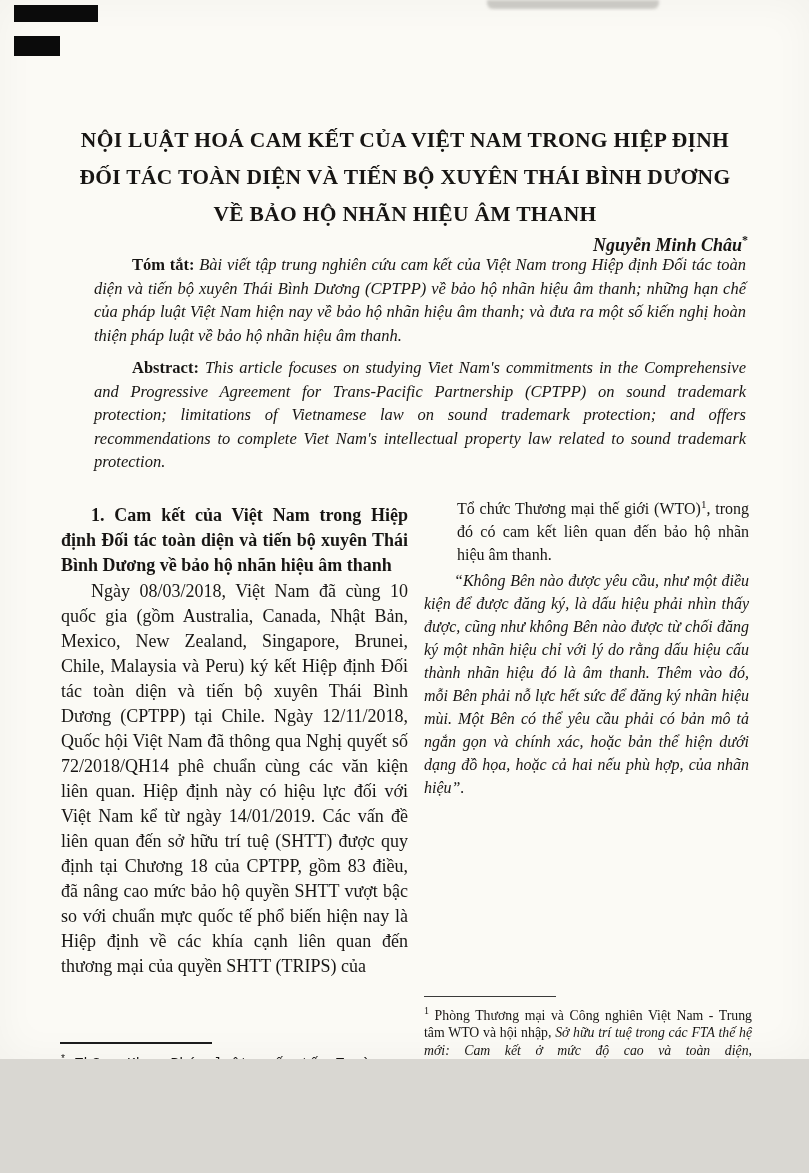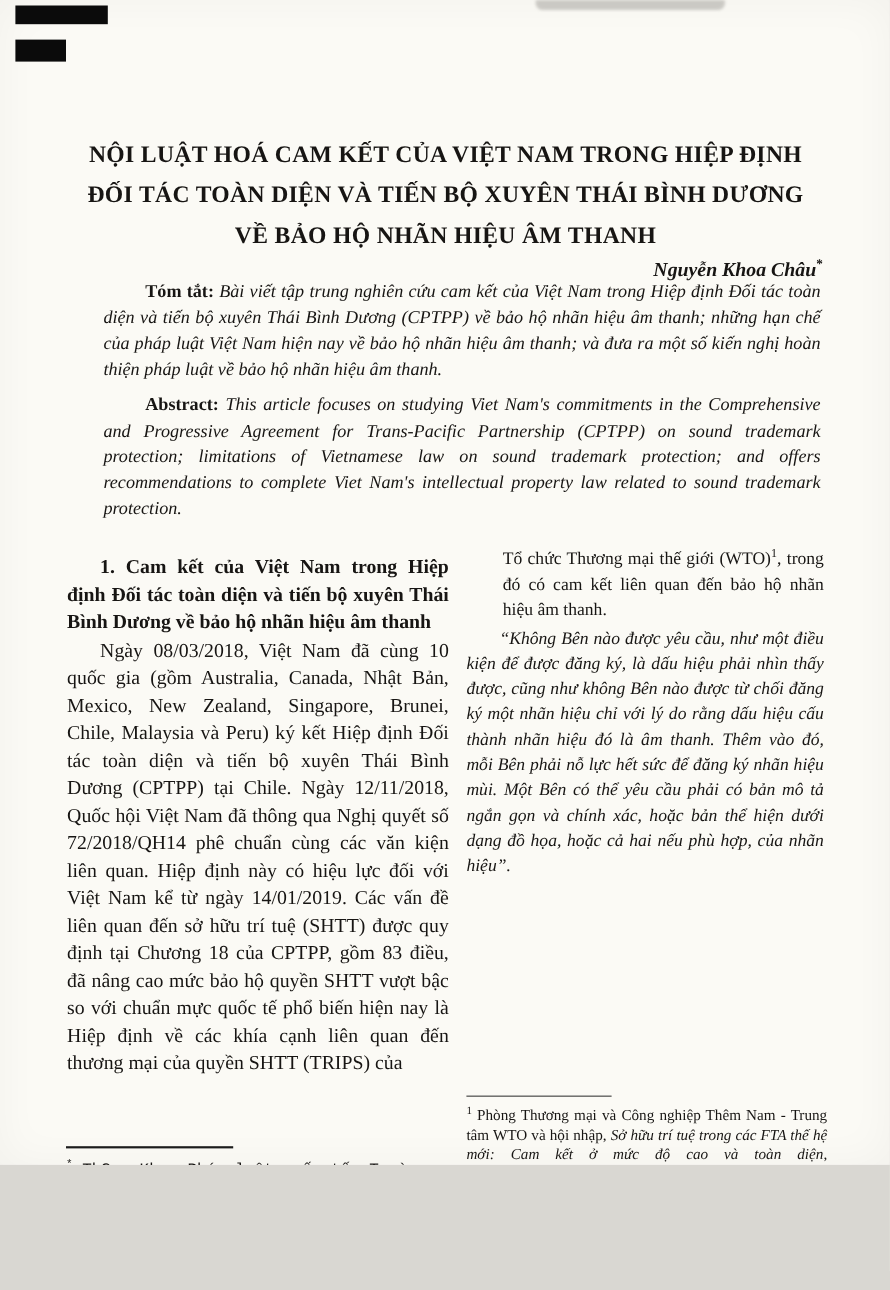--- a/index.html
+++ b/index.html
@@ -77,38 +77,38 @@
 <body>
 
 <div class="page">
 
   <div class="artifact-bar-1"></div>
   <div class="artifact-bar-2"></div>
   <div class="smudge"></div>
 
   <h1 class="title">NỘI LUẬT HOÁ CAM KẾT CỦA VIỆT NAM TRONG HIỆP ĐỊNH ĐỐI TÁC TOÀN DIỆN VÀ TIẾN BỘ XUYÊN THÁI BÌNH DƯƠNG VỀ BẢO HỘ NHÃN HIỆU ÂM THANH</h1>
 
-  <div class="author-line"><span>Nguyễn Khoa Châu</span><sup>*</sup></div>
+  <div class="author-line"><span>Nguyễn Minh Châu</span><sup>*</sup></div>
 
   <div class="abstract-block">
     <p><span class="lbl">Tóm tắt:</span><span class="txt"> Bài viết tập trung nghiên cứu cam kết của Việt Nam trong Hiệp định Đối tác toàn diện và tiến bộ xuyên Thái Bình Dương (CPTPP) về bảo hộ nhãn hiệu âm thanh; những hạn chế của pháp luật Việt Nam hiện nay về bảo hộ nhãn hiệu âm thanh; và đưa ra một số kiến nghị hoàn thiện pháp luật về bảo hộ nhãn hiệu âm thanh.</span></p>
     <p><span class="lbl">Abstract:</span><span class="txt"> This article focuses on studying Viet Nam's commitments in the Comprehensive and Progressive Agreement for Trans-Pacific Partnership (CPTPP) on sound trademark protection; limitations of Vietnamese law on sound trademark protection; and offers recommendations to complete Viet Nam's intellectual property law related to sound trademark protection.</span></p>
   </div>
 
   <div class="col col-left">
     <p class="heading">1. Cam kết của Việt Nam trong Hiệp định Đối tác toàn diện và tiến bộ xuyên Thái Bình Dương về bảo hộ nhãn hiệu âm thanh</p>
     <p class="body-para">Ngày 08/03/2018, Việt Nam đã cùng 10 quốc gia (gồm Australia, Canada, Nhật Bản, Mexico, New Zealand, Singapore, Brunei, Chile, Malaysia và Peru) ký kết Hiệp định Đối tác toàn diện và tiến bộ xuyên Thái Bình Dương (CPTPP) tại Chile. Ngày 12/11/2018, Quốc hội Việt Nam đã thông qua Nghị quyết số 72/2018/QH14 phê chuẩn cùng các văn kiện liên quan. Hiệp định này có hiệu lực đối với Việt Nam kể từ ngày 14/01/2019. Các vấn đề liên quan đến sở hữu trí tuệ (SHTT) được quy định tại Chương 18 của CPTPP, gồm 83 điều, đã nâng cao mức bảo hộ quyền SHTT vượt bậc so với chuẩn mực quốc tế phổ biến hiện nay là Hiệp định về các khía cạnh liên quan đến thương mại của quyền SHTT (TRIPS) của</p>
   </div>
 
   <div class="col col-right">
     <p class="no-indent"><span>Tổ chức Thương mại thế giới (WTO)</span><sup>1</sup><span>, trong đó có cam kết liên quan đến bảo hộ nhãn hiệu âm thanh.</span></p>
     <p class="quote">“Không Bên nào được yêu cầu, như một điều kiện để được đăng ký, là dấu hiệu phải nhìn thấy được, cũng như không Bên nào được từ chối đăng ký một nhãn hiệu chỉ với lý do rằng dấu hiệu cấu thành nhãn hiệu đó là âm thanh. Thêm vào đó, mỗi Bên phải nỗ lực hết sức để đăng ký nhãn hiệu mùi. Một Bên có thể yêu cầu phải có bản mô tả ngắn gọn và chính xác, hoặc bản thể hiện dưới dạng đồ họa, hoặc cả hai nếu phù hợp, của nhãn hiệu”.</p>
   </div>
 
   <div class="fn-rule-left"></div>
   <div class="footnote-left"><sup>*</sup><span> ThS., Khoa Pháp luật quốc tế, Trường Đại học Luật Hà Nội.</span></div>
 
   <div class="fn-rule-right"></div>
-  <div class="footnote-right"><sup>1</sup><span> Phòng Thương mại và Công nghiệp Thêm Nam - Trung tâm WTO và hội nhập, </span><span class="it">Sở hữu trí tuệ trong các FTA thế hệ mới: Cam kết ở mức độ cao và toàn diện</span><span>, https://bit.ly/3bw8unh, truy cập ngày 01/5/2021.</span></div>
+  <div class="footnote-right"><sup>1</sup><span> Phòng Thương mại và Công nghiên Việt Nam - Trung tâm WTO và hội nhập, </span><span class="it">Sở hữu trí tuệ trong các FTA thế hệ mới: Cam kết ở mức độ cao và toàn diện</span><span>, https://bit.ly/3bw8unh, truy cập ngày 01/5/2021.</span></div>
 
   <div class="page-number">32</div>
 
 </div>
 
 </body></html>

